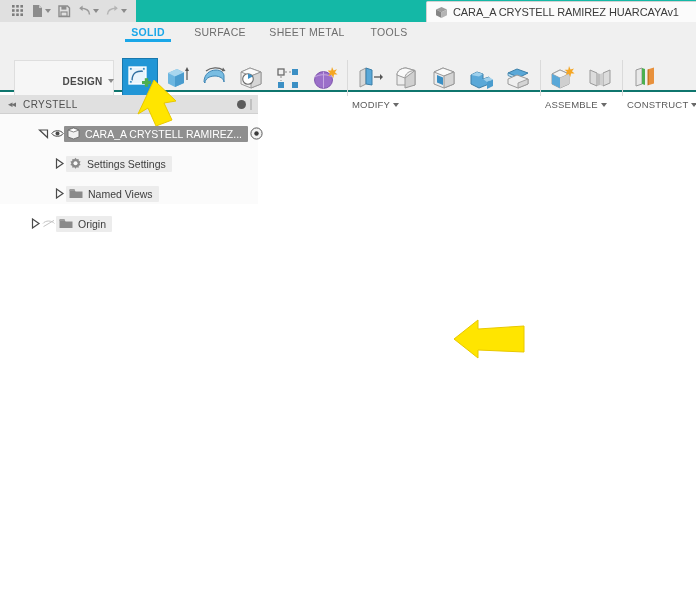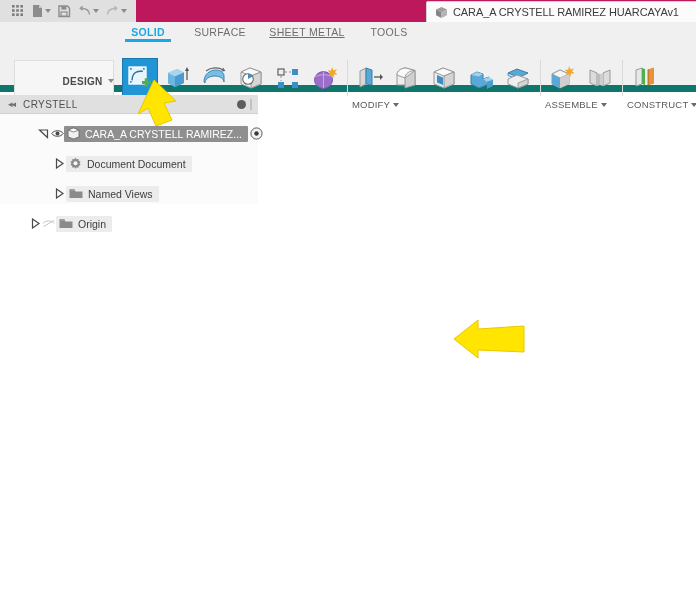--- a/index.html
+++ b/index.html
@@ -25,59 +25,59 @@
   .qat-btn {
     display: flex; align-items: center; justify-content: center;
     height: 22px; padding: 0 3px; cursor: default;
   }
   .qat-btn svg { display: block; }
   .caret { width: 0; height: 0; border-left: 3px solid transparent;
            border-right: 3px solid transparent; border-top: 4px solid #8b8b8b;
            margin-left: 1px; }
 
   .tabstrip {
-    flex: 1; display: flex; align-items: flex-end; background: #be185d;
+    flex: 1; display: flex; align-items: flex-end; background: #14b8a6;
     position: relative;
   }
   .doctab {
     position: absolute; left: 290px; top: 1px;
     height: 21px; min-width: 352px;
     background: #fbfbfb;
     border: 1px solid #d2d2d2; border-bottom: none;
     border-radius: 2px 2px 0 0;
     display: flex; align-items: center; padding: 0 4px 0 8px; gap: 5px;
   }
   .doctab-title {
     font-size: 11px; color: #3b3b3b; white-space: nowrap;
     letter-spacing: -0.1px;
   }
 
   
   .ribbon {
     position: absolute; left: 0; top: 22px; width: 696px; height: 70px;
     background: #f0f0f0;
-    border-bottom: 7px solid #0f766e;
+    border-bottom: 2px solid #0f766e;
   }
   .ribbon-tabs {
     position: absolute; left: 118px; top: 2px;
     display: flex; align-items: flex-start; gap: 0;
   }
   .rtab {
     font-size: 10.5px; letter-spacing: 0.3px;
     color: #6d6d6d; padding: 2px 0 4px 0; cursor: default;
     text-align: center; position: relative;
   }
   .rtab.active { color: #1aa7e8; font-weight: bold; }
   .rtab.active::after {
     content: ""; position: absolute; left: 50%; transform: translateX(-50%);
     bottom: 0; width: 46px; height: 3px; background: #1aa7e8;
   }
   .rtab-solid { width: 60px; }
   .rtab-surface { width: 84px; }
-  .rtab-sheet { width: 90px; text-decoration: underline; }
+  .rtab-sheet { width: 90px; }
   .rtab-tools { width: 74px; }
 
   .workspace-box {
     position: absolute; left: 14px; top: 38px;
     width: 100px; height: 42px;
     border: 1px solid #dedede; background: #f6f6f6;
     display: flex; align-items: center; justify-content: center; gap: 4px;
     cursor: default;
     padding-left: 48px;
   }
@@ -502,21 +502,21 @@
         <span class="tw">
           <svg width="11" height="11" viewBox="0 0 11 11">
             <path d="M2.5 1 L2.5 10 L9 5.5 Z" fill="none" stroke="#4a4a4a" stroke-width="1.2"></path>
           </svg>
         </span>
         <span class="row-pill light">
           <svg width="13" height="13" viewBox="0 0 13 13">
             <path d="M6.5 0.8 L7.7 2.3 L9.6 1.9 L9.8 3.9 L11.6 4.6 L10.6 6.3 L11.6 8 L9.8 8.7 L9.6 10.7 L7.7 10.3 L6.5 11.8 L5.3 10.3 L3.4 10.7 L3.2 8.7 L1.4 8 L2.4 6.3 L1.4 4.6 L3.2 3.9 L3.4 1.9 L5.3 2.3 Z" fill="#8a8a8a"></path>
             <circle cx="6.5" cy="6.3" r="2" fill="#fbfbfb"></circle>
           </svg>
-          <span class="tree-label">Document Document</span>
+          <span class="tree-label">Settings Settings</span>
         </span>
       </div>
 
       <div class="tree-row" style="padding-left:52px;">
         <span class="tw">
           <svg width="11" height="11" viewBox="0 0 11 11">
             <path d="M2.5 1 L2.5 10 L9 5.5 Z" fill="none" stroke="#4a4a4a" stroke-width="1.2"></path>
           </svg>
         </span>
         <span class="row-pill light">

